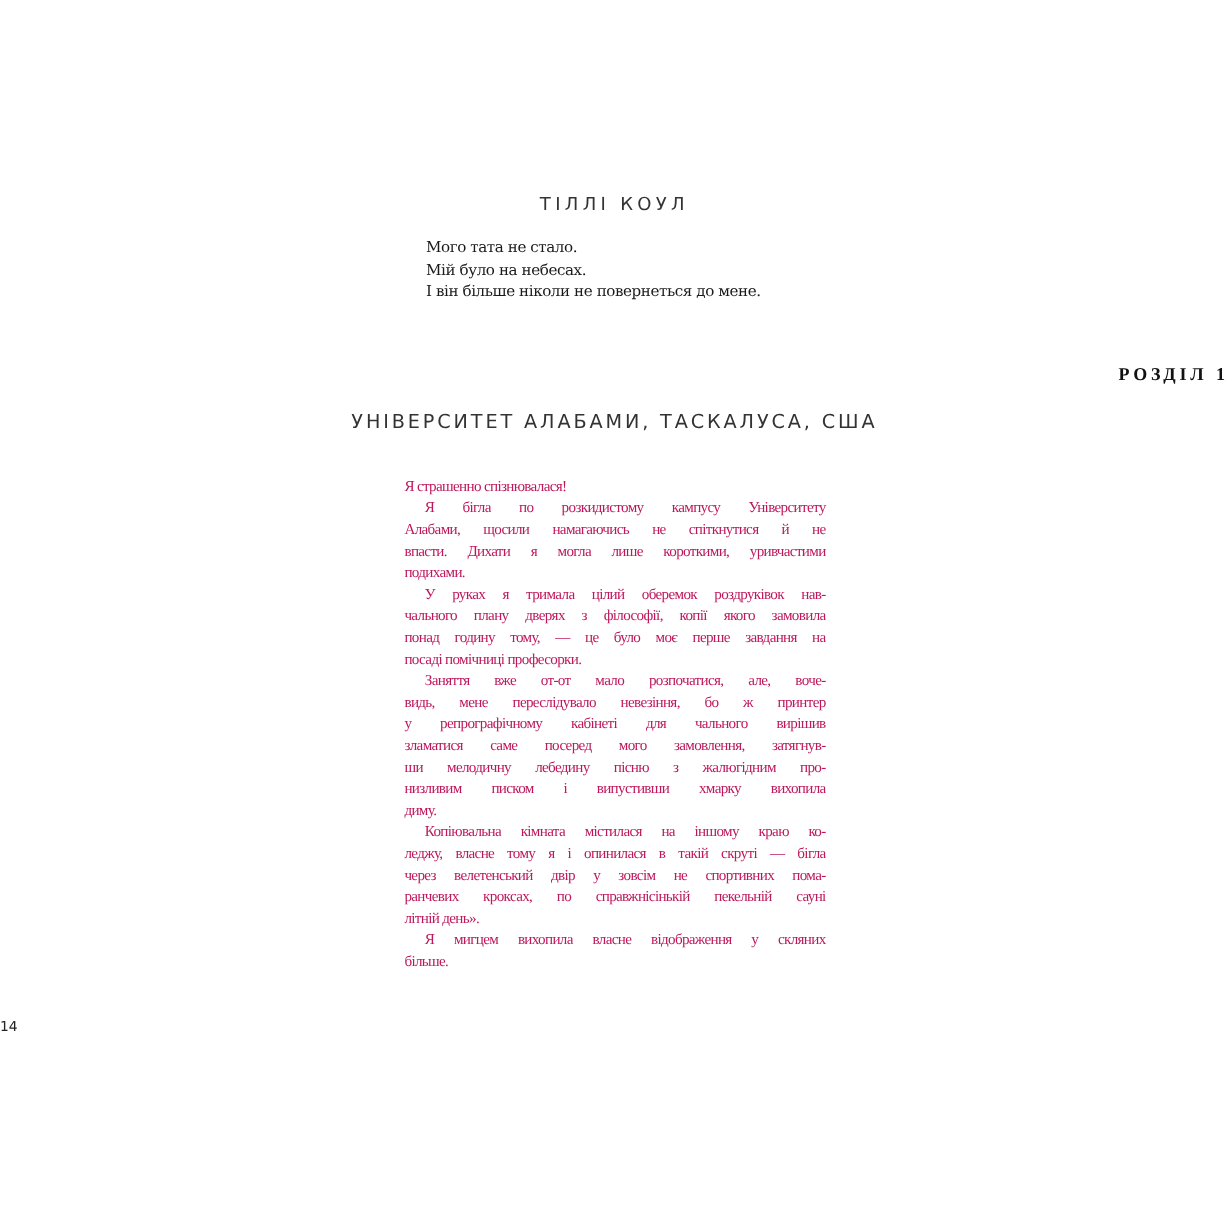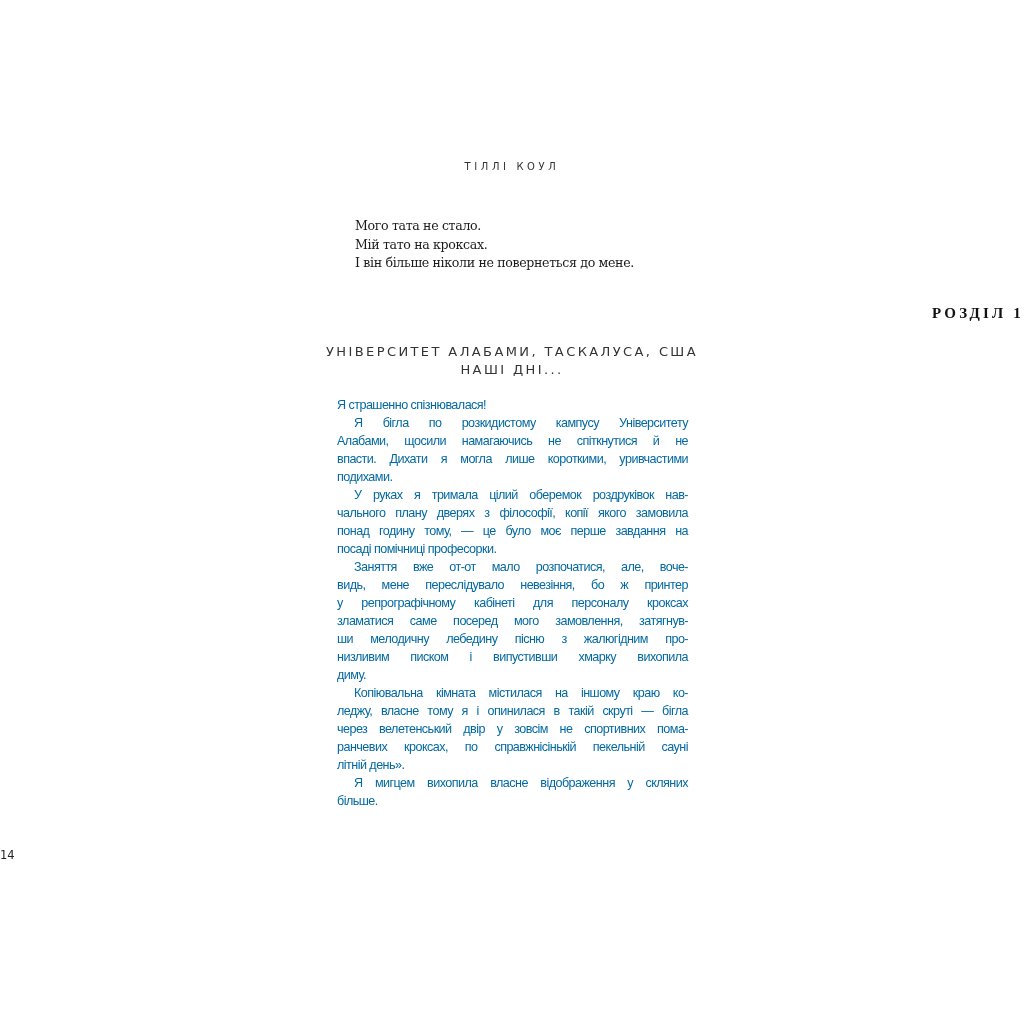--- a/index.html
+++ b/index.html
@@ -1,81 +1,80 @@
 <!DOCTYPE html>
 <html><head>
 <meta charset="utf-8">
 <style>
   html, body { margin: 0; padding: 0; background: #ffffff; }
   body { width: 1024px; height: 1024px; position: relative; overflow: hidden; }
   .page { position: absolute; left: 0; top: 0; width: 1024px; height: 1024px; background: #fff; color: #1a1a1a; }
   .running-head {
     position: absolute; top: 161px; left: 0; width: 1024px; text-align: center;
-    font-family: "DejaVu Sans", sans-serif; font-size: 10px; letter-spacing: 3.6px; color: #333;
+    font-family: "DejaVu Sans", sans-serif; font-size: 15px; letter-spacing: 3.6px; color: #333;
   }
   .epigraph {
     position: absolute; left: 355px; top: 197px; width: 340px;
-    font-family: "DejaVu Serif", serif; font-size: 12.6px; line-height: 18.5px; color: #1a1a1a; margin-top: 20px;
+    font-family: "DejaVu Serif", serif; font-size: 12.6px; line-height: 18.5px; color: #1a1a1a;
   }
   .epigraph div { white-space: nowrap; letter-spacing: -0.35px; }
   .chapter-title {
     position: absolute; top: 305px; left: 0; width: 1024px; text-align: right;
     font-family: Liberation Serif, serif; font-weight: bold; font-size: 15px; letter-spacing: 3.2px; color: #111;
   }
   .chapter-sub {
     position: absolute; top: 343px; left: 0; width: 1024px; text-align: center;
-    font-family: "DejaVu Sans", sans-serif; font-size: 13px; letter-spacing: 2.4px; line-height: 18px; color: #333;
+    font-family: "DejaVu Sans", sans-serif; font-size: 16px; letter-spacing: 2.4px; line-height: 18px; color: #333;
   }
   .body-text {
     position: absolute; left: 337px; top: 396px; width: 351px;
-    font-family: Liberation Sans, sans-serif; font-size: 12.6px; line-height: 18px; color: #0369a1;
+    font-family: Liberation Serif, serif; font-size: 12.6px; line-height: 18px; color: #be185d;
   }
   .body-text .ln { display: block; white-space: nowrap; letter-spacing: -0.55px; text-align: justify; text-align-last: justify; }
   .body-text .ln.last { text-align-last: left; }
   .body-text .ln.indent { padding-left: 17px; }
   .page-number {
     position: absolute; top: 848px; left: 0; width: 1024px; 
     font-family: "DejaVu Sans", sans-serif; font-size: 11.5px; color: #222;
   }
 </style>
 </head>
 <body>
 
 <div class="page">
   <div class="running-head">ТІЛЛІ КОУЛ</div>
 
   <div class="epigraph">
     <div>Мого тата не стало.</div>
-    <div>Мій тато на кроксах.</div>
+    <div>Мій було на небесах.</div>
     <div>І він більше ніколи не повернеться до мене.</div>
   </div>
 
   <div class="chapter-title">РОЗДІЛ 1</div>
   <div class="chapter-sub">
     <div>УНІВЕРСИТЕТ АЛАБАМИ, ТАСКАЛУСА, США</div>
-    <div>НАШІ ДНІ...</div>
   </div>
 
   <div class="body-text">
 
     <span class="ln last">Я страшенно спізнювалася!</span>
 
     <span class="ln indent">Я бігла по розкидистому кампусу Університету</span>
     <span class="ln">Алабами, щосили намагаючись не спіткнутися й не</span>
     <span class="ln">впасти. Дихати я могла лише короткими, уривчастими</span>
     <span class="ln last">подихами.</span>
 
     <span class="ln indent">У руках я тримала цілий оберемок роздруківок нав-</span>
     <span class="ln">чального плану дверях з філософії, копії якого замовила</span>
     <span class="ln">понад годину тому, — це було моє перше завдання на</span>
     <span class="ln last">посаді помічниці професорки.</span>
 
     <span class="ln indent">Заняття вже от-от мало розпочатися, але, воче-</span>
     <span class="ln">видь, мене переслідувало невезіння, бо ж принтер</span>
-    <span class="ln">у репрографічному кабінеті для персоналу кроксах</span>
+    <span class="ln">у репрографічному кабінеті для чального вирішив</span>
     <span class="ln">зламатися саме посеред мого замовлення, затягнув-</span>
     <span class="ln">ши мелодичну лебедину пісню з жалюгідним про-</span>
     <span class="ln">низливим писком і випустивши хмарку вихопила</span>
     <span class="ln last">диму.</span>
 
     <span class="ln indent">Копіювальна кімната містилася на іншому краю ко-</span>
     <span class="ln">леджу, власне тому я і опинилася в такій скруті — бігла</span>
     <span class="ln">через велетенський двір у зовсім не спортивних пома-</span>
     <span class="ln">ранчевих кроксах, по справжнісінькій пекельній сауні</span>
     <span class="ln last">літній день».</span>

